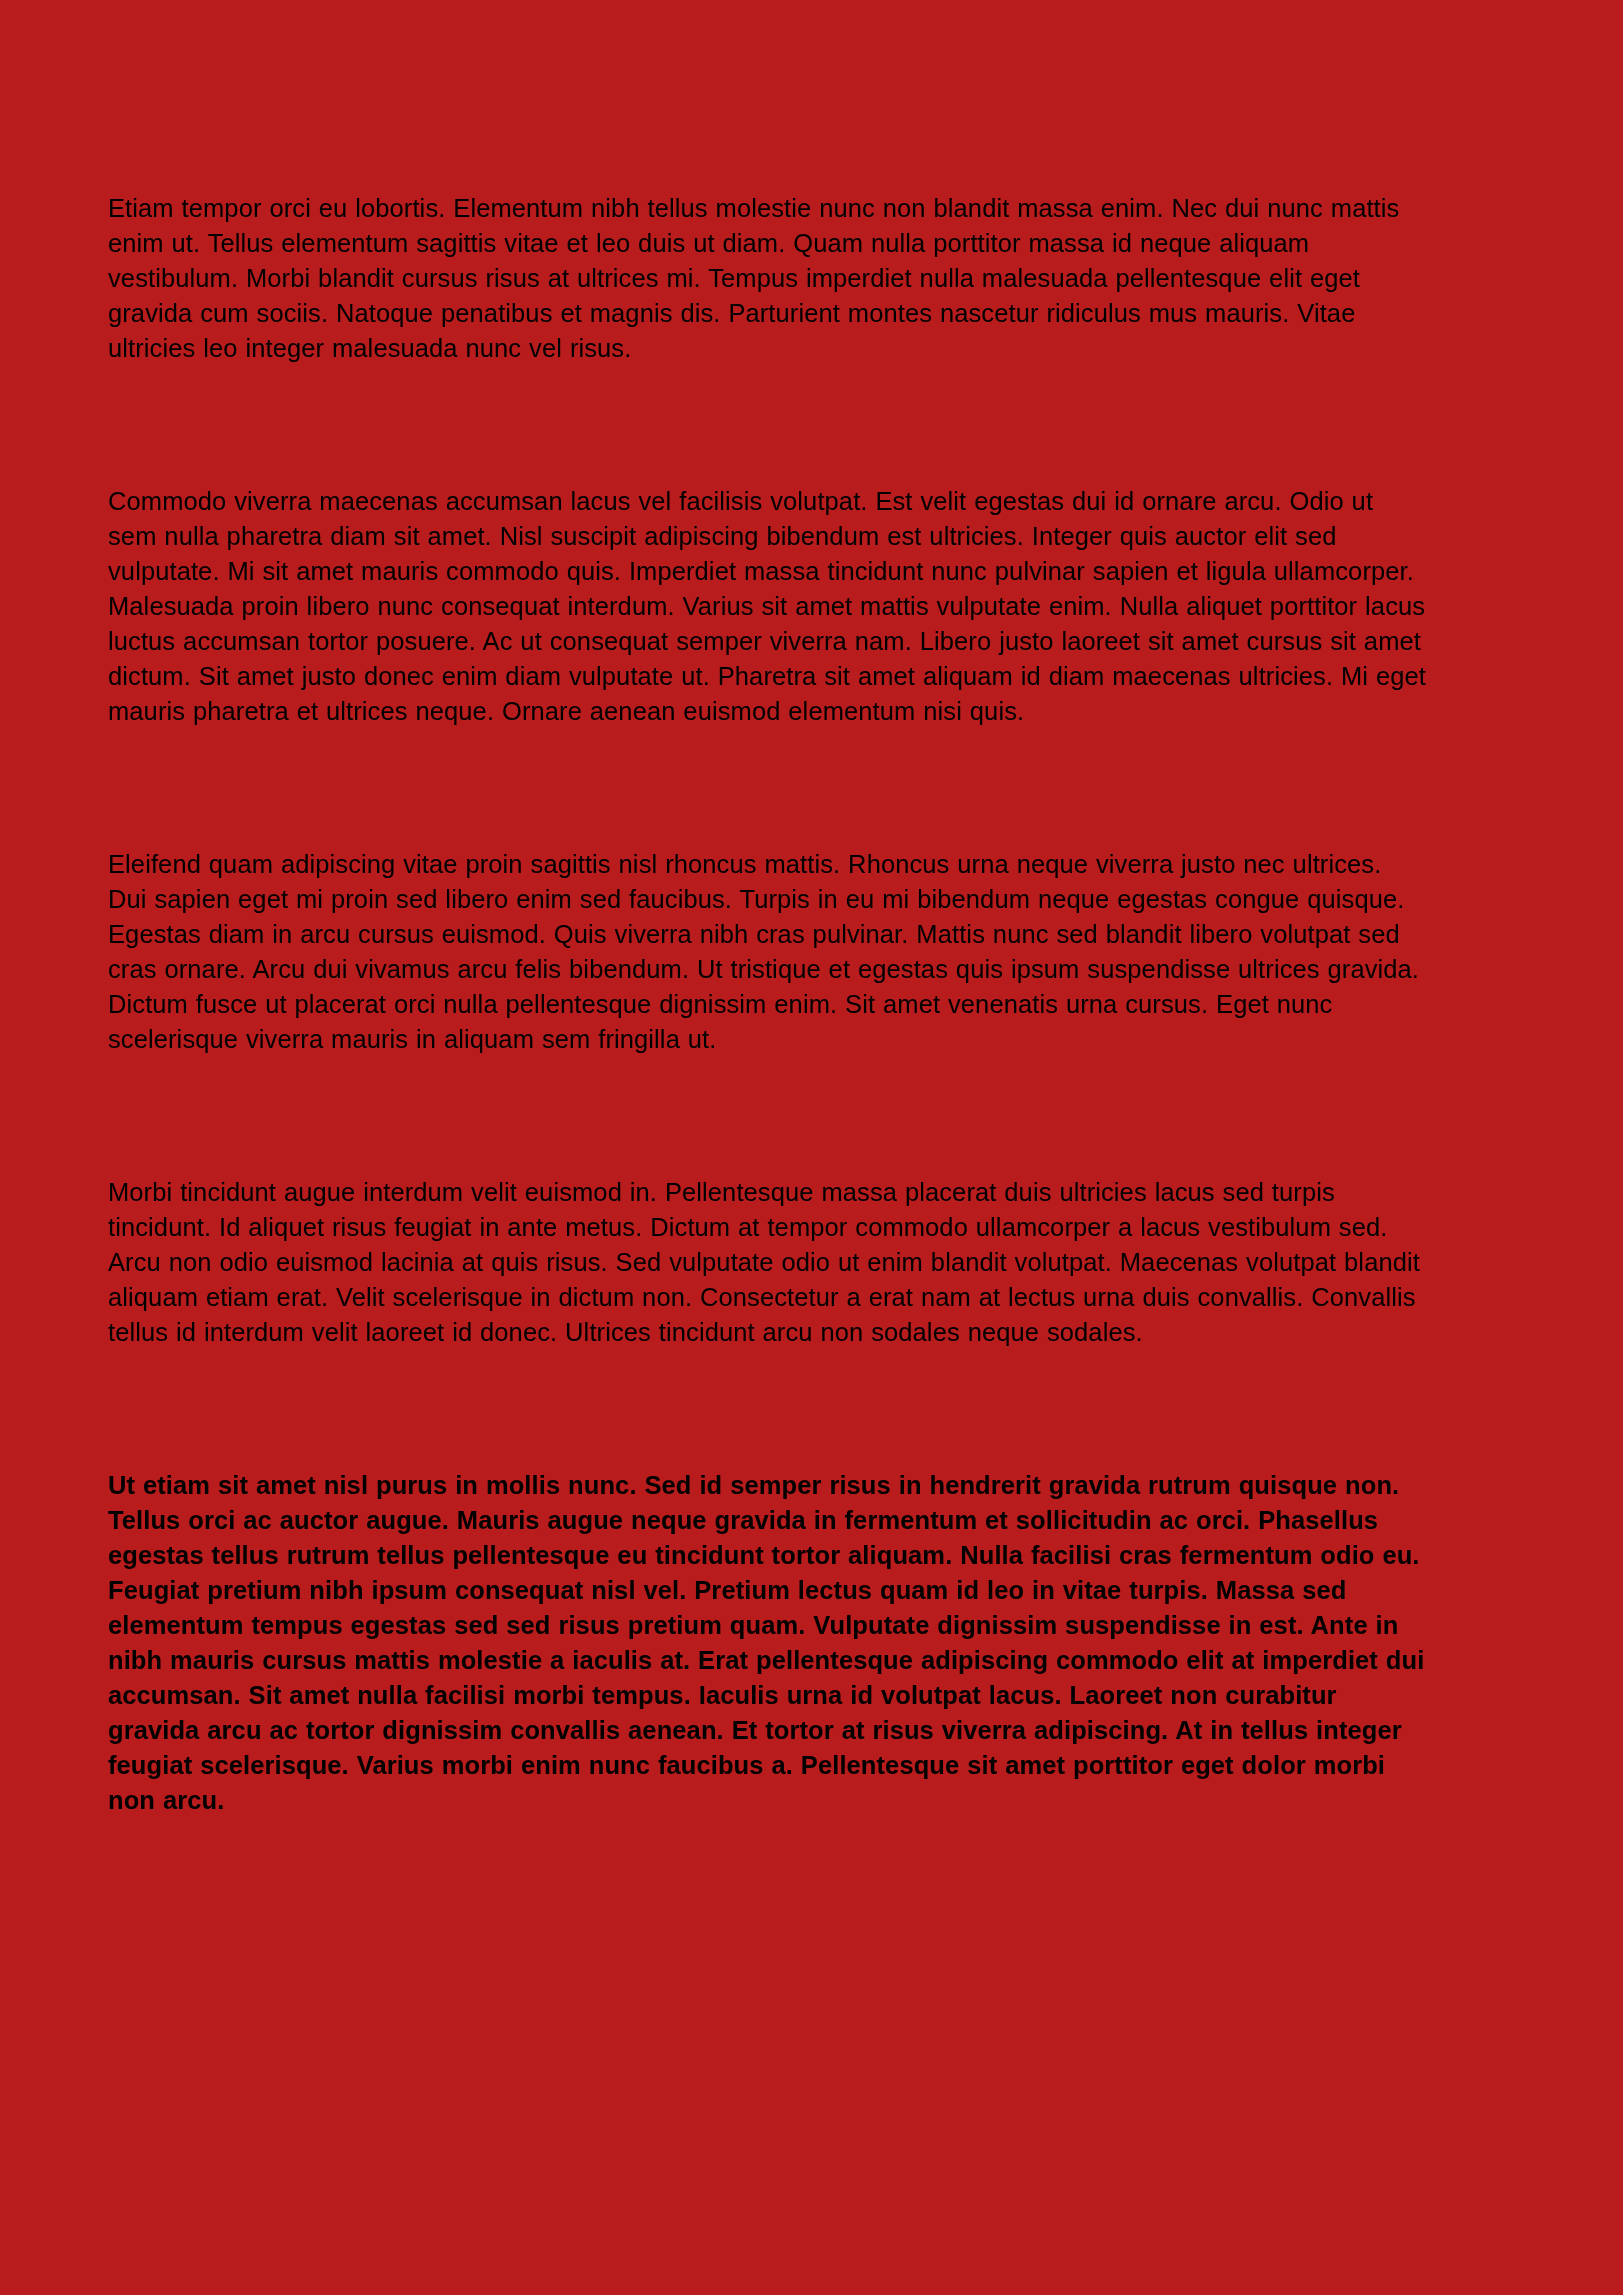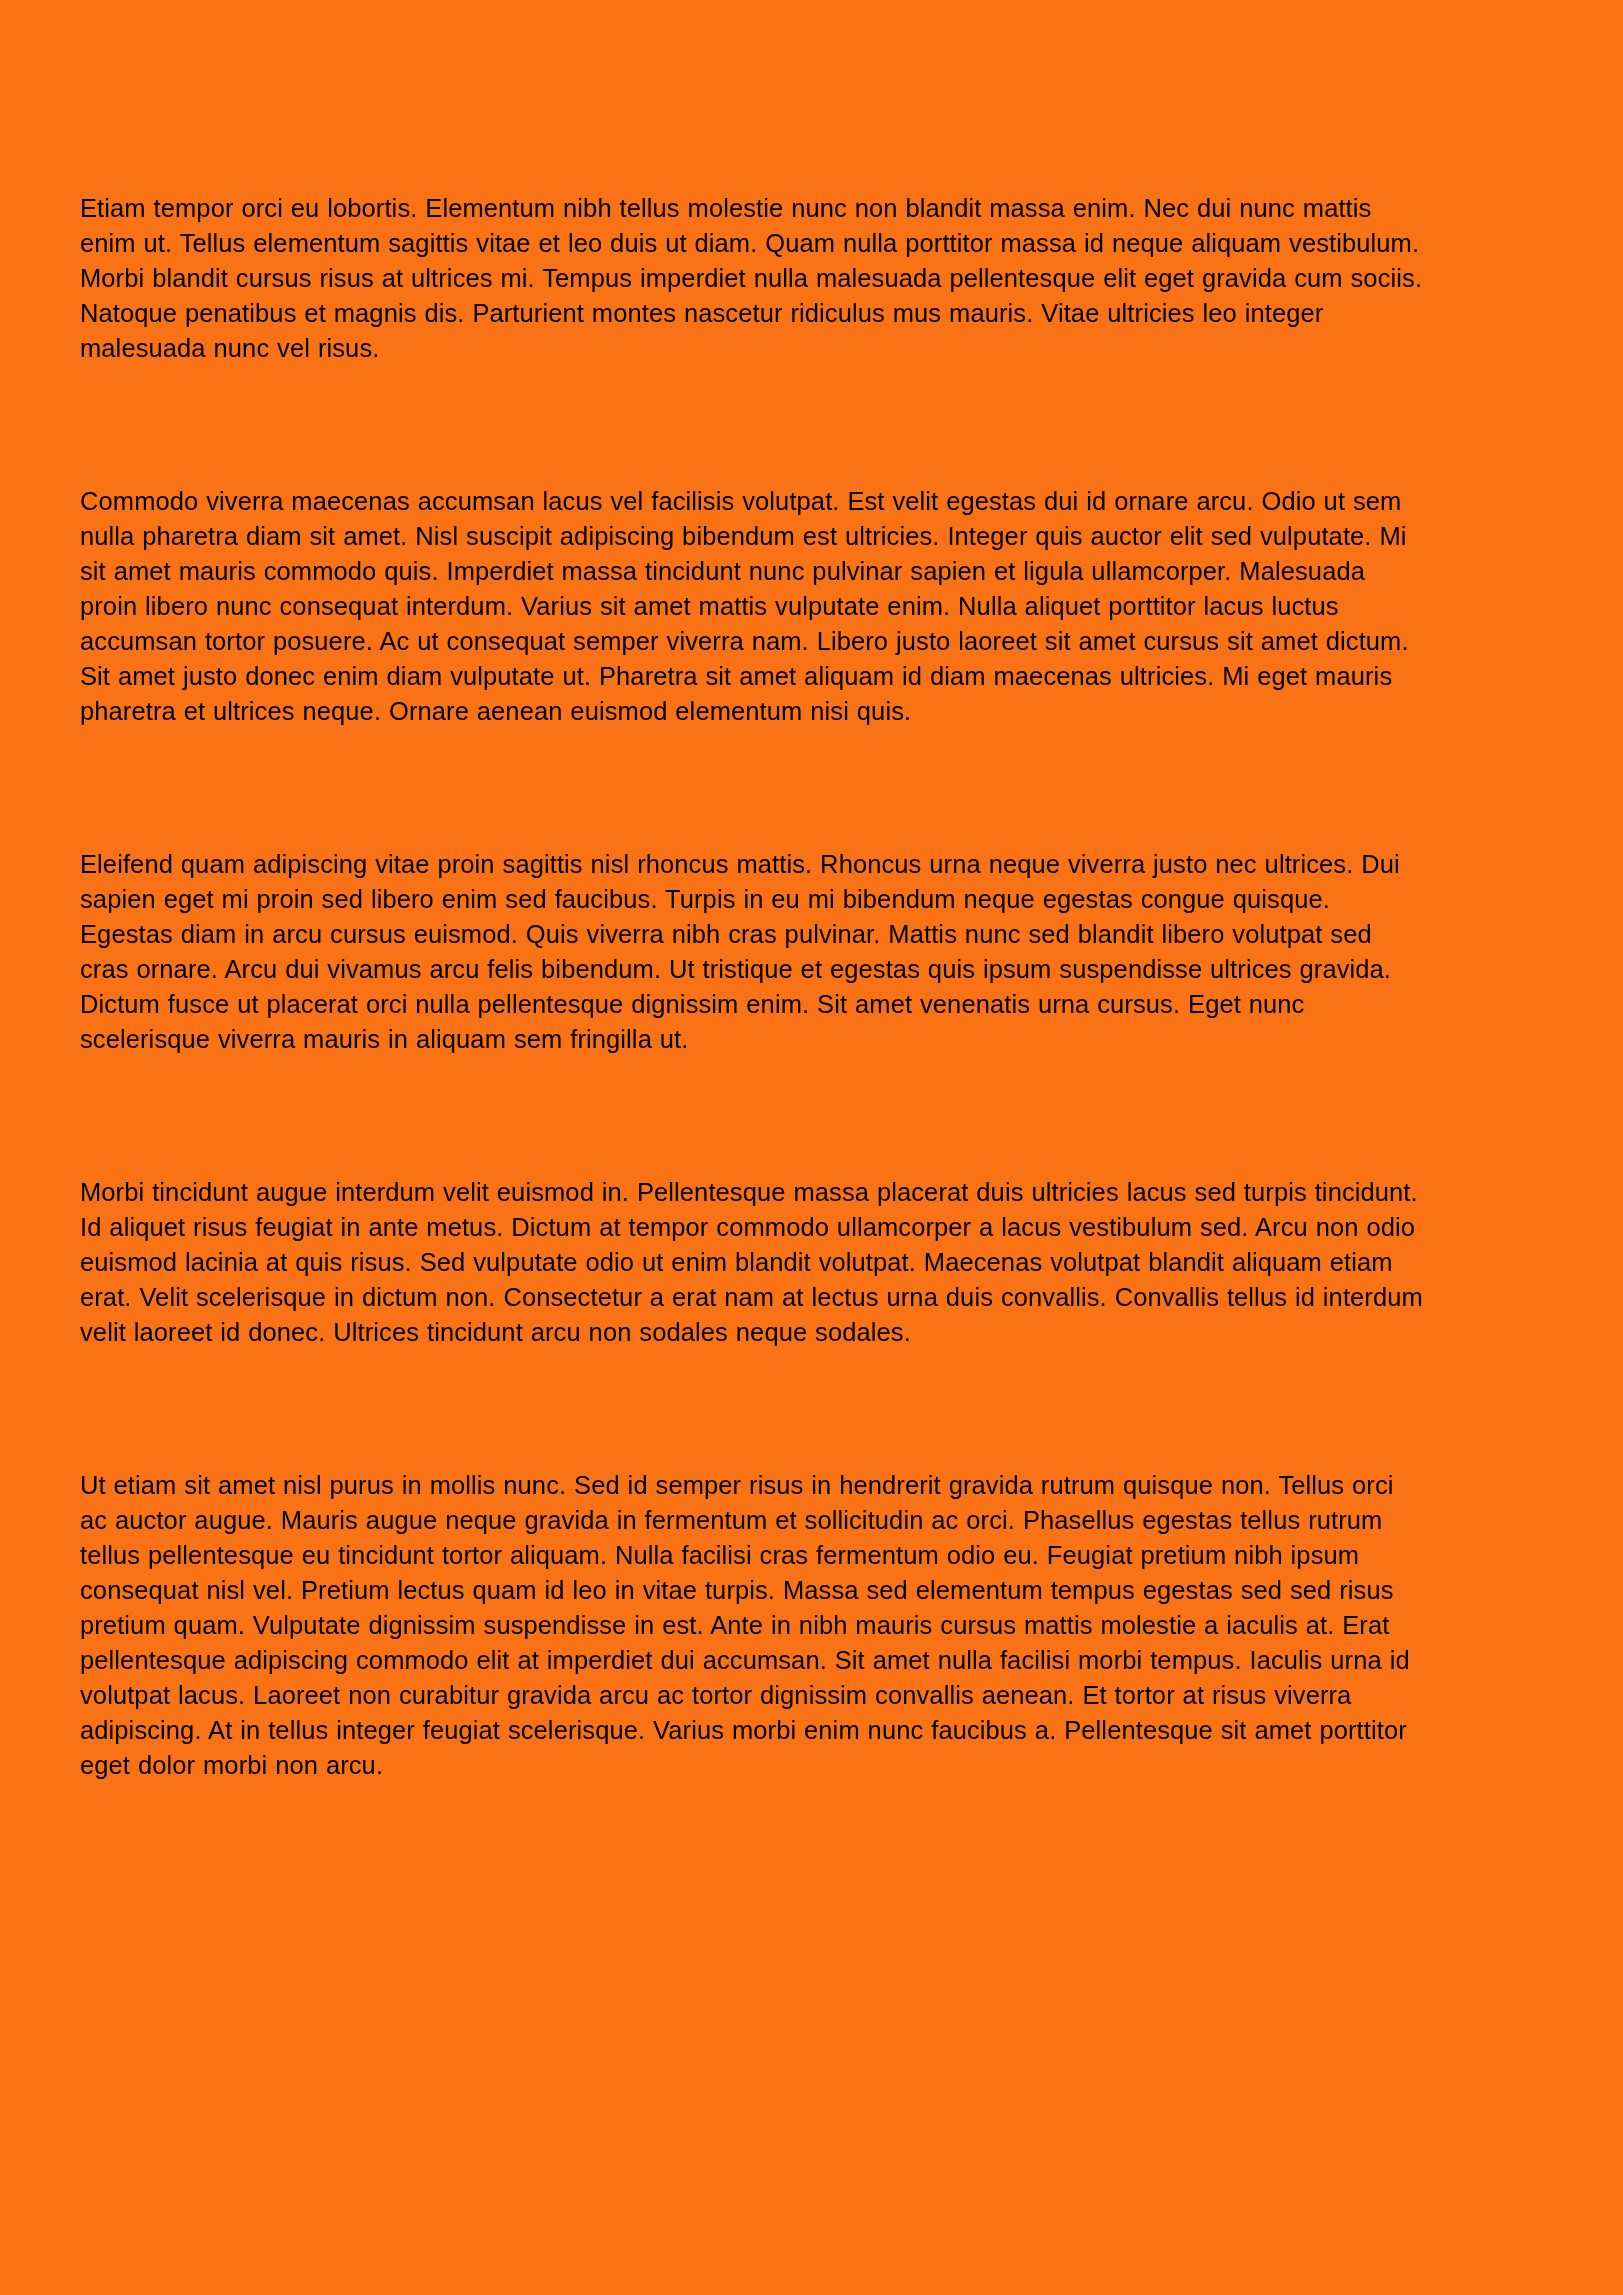--- a/index.html
+++ b/index.html
@@ -4,37 +4,38 @@
 <style>
   html, body {
     margin: 0;
     padding: 0;
     background: #ffffff;
   }
   .page {
     position: relative;
     width: 1623px;
     height: 2295px;
-    background: #f97316;
+    background: #b91c1c;
     box-sizing: border-box;
-    padding: 191px 196px 0 80px;
+    padding: 191px 196px 0 108px;
     overflow: hidden;
   }
   .doc-body p {
     margin: 0 0 118px 0;
     font-family: "Liberation Sans", sans-serif;
     font-size: 25.5px;
     line-height: 35px;
     color: #000000;
     text-align: left;
     letter-spacing: 0.1px;
     word-spacing: 0.7px;
   }
   .doc-body p:last-child {
     margin-bottom: 0;
+    font-weight: bold;
   }
 </style>
 </head>
 <body>
 
 <div class="page">
   <div class="doc-body">
     <p>Etiam tempor orci eu lobortis. Elementum nibh tellus molestie nunc non blandit massa enim. Nec dui nunc mattis enim ut. Tellus elementum sagittis vitae et leo duis ut diam. Quam nulla porttitor massa id neque aliquam vestibulum. Morbi blandit cursus risus at ultrices mi. Tempus imperdiet nulla malesuada pellentesque elit eget gravida cum sociis. Natoque penatibus et magnis dis. Parturient montes nascetur ridiculus mus mauris. Vitae ultricies leo integer malesuada nunc vel risus.</p>
     <p>Commodo viverra maecenas accumsan lacus vel facilisis volutpat. Est velit egestas dui id ornare arcu. Odio ut sem nulla pharetra diam sit amet. Nisl suscipit adipiscing bibendum est ultricies. Integer quis auctor elit sed vulputate. Mi sit amet mauris commodo quis. Imperdiet massa tincidunt nunc pulvinar sapien et ligula ullamcorper. Malesuada proin libero nunc consequat interdum. Varius sit amet mattis vulputate enim. Nulla aliquet porttitor lacus luctus accumsan tortor posuere. Ac ut consequat semper viverra nam. Libero justo laoreet sit amet cursus sit amet dictum. Sit amet justo donec enim diam vulputate ut. Pharetra sit amet aliquam id diam maecenas ultricies. Mi eget mauris pharetra et ultrices neque. Ornare aenean euismod elementum nisi quis.</p>
     <p>Eleifend quam adipiscing vitae proin sagittis nisl rhoncus mattis. Rhoncus urna neque viverra justo nec ultrices. Dui sapien eget mi proin sed libero enim sed faucibus. Turpis in eu mi bibendum neque egestas congue quisque. Egestas diam in arcu cursus euismod. Quis viverra nibh cras pulvinar. Mattis nunc sed blandit libero volutpat sed cras ornare. Arcu dui vivamus arcu felis bibendum. Ut tristique et egestas quis ipsum suspendisse ultrices gravida. Dictum fusce ut placerat orci nulla pellentesque dignissim enim. Sit amet venenatis urna cursus. Eget nunc scelerisque viverra mauris in aliquam sem fringilla ut.</p>

